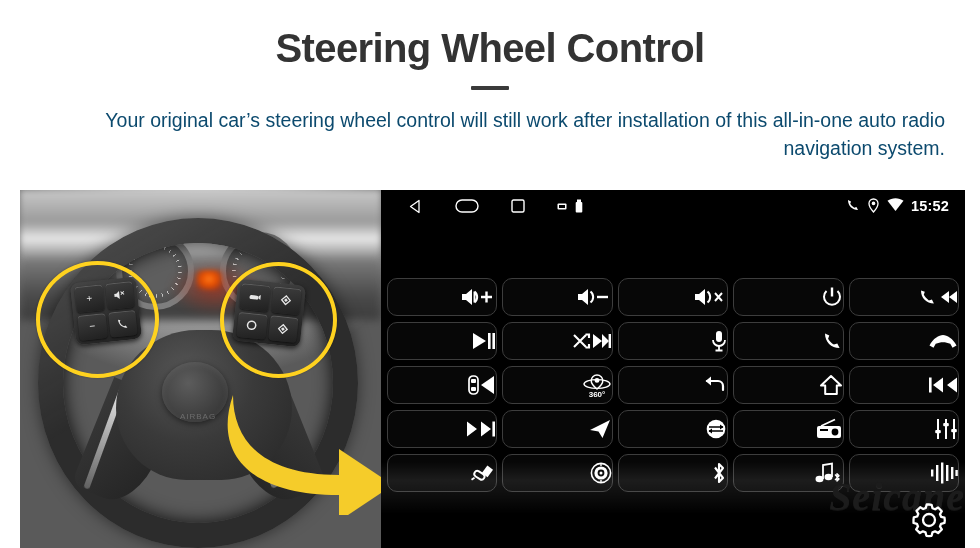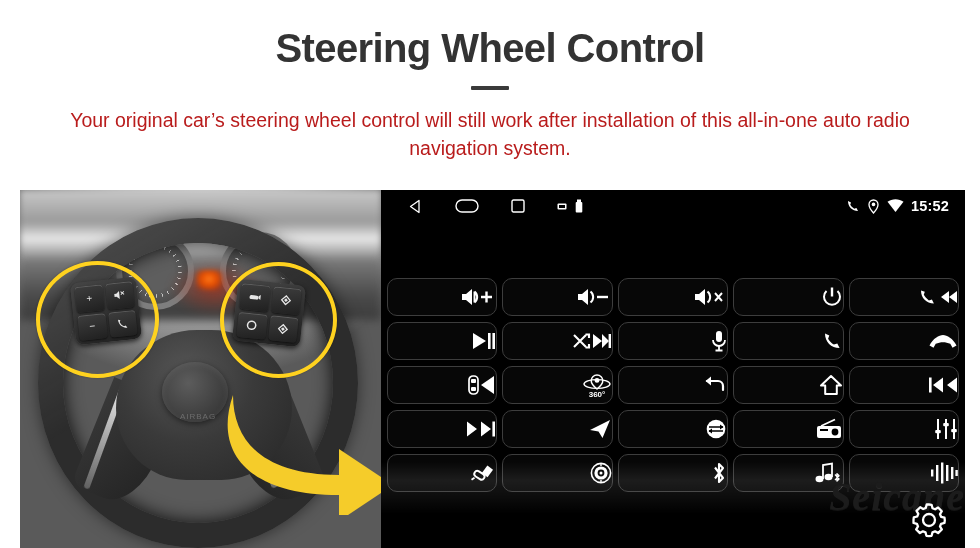--- a/index.html
+++ b/index.html
@@ -16,22 +16,23 @@
   .title {
     font-size: 40px; font-weight: bold; color: #333333;
     letter-spacing: -0.6px; line-height: 1.1;
   }
   .title-rule {
     width: 38px; height: 4px; background: #3a3a3a;
     margin: 16px auto 0; border-radius: 1px;
   }
   .subtitle {
     margin: 17px auto 0; width: 910px;
-    font-size: 19.5px; color: #b91c1c; line-height: 1.42;
+    font-size: 19.5px; color: #0c4a6e; line-height: 1.42;
     font-weight: 400;
+    text-align: right;
   }
 
   
   .content {
     position: absolute; left: 20px; top: 190px;
     width: 945px; height: 358px;
     display: flex;
   }
 
   
@@ -160,21 +161,21 @@
   
   .unit {
     position:relative; width:584px; height:358px; background:#000;
     overflow:hidden;
   }
   .statusbar {
     position:relative; height:32px; display:flex; align-items:center;
     padding: 0 16px 0 27px; color:#fff;
   }
   .sb-left { display:flex; align-items:center; gap:32px; }
-  .sb-right { margin-left:auto; display:flex; align-items:center; gap:7px; }
+  .sb-right { margin-left:auto; display:flex; align-items:flex-start; gap:7px; }
   .sb-time { font-size:14.5px; font-weight:600; letter-spacing:.2px; }
   .sb-ic { display:flex; align-items:center; }
 
   .begin-learn {
     position:absolute; left:7px; top:42px; width:283px; height:38px;
     background:#050505; border:1px solid #4a4a4a; border-radius:5px;
     color:#ffffff; font-size:15px; display:flex; align-items:center; justify-content:center;
     letter-spacing:.1px;
   }
 

